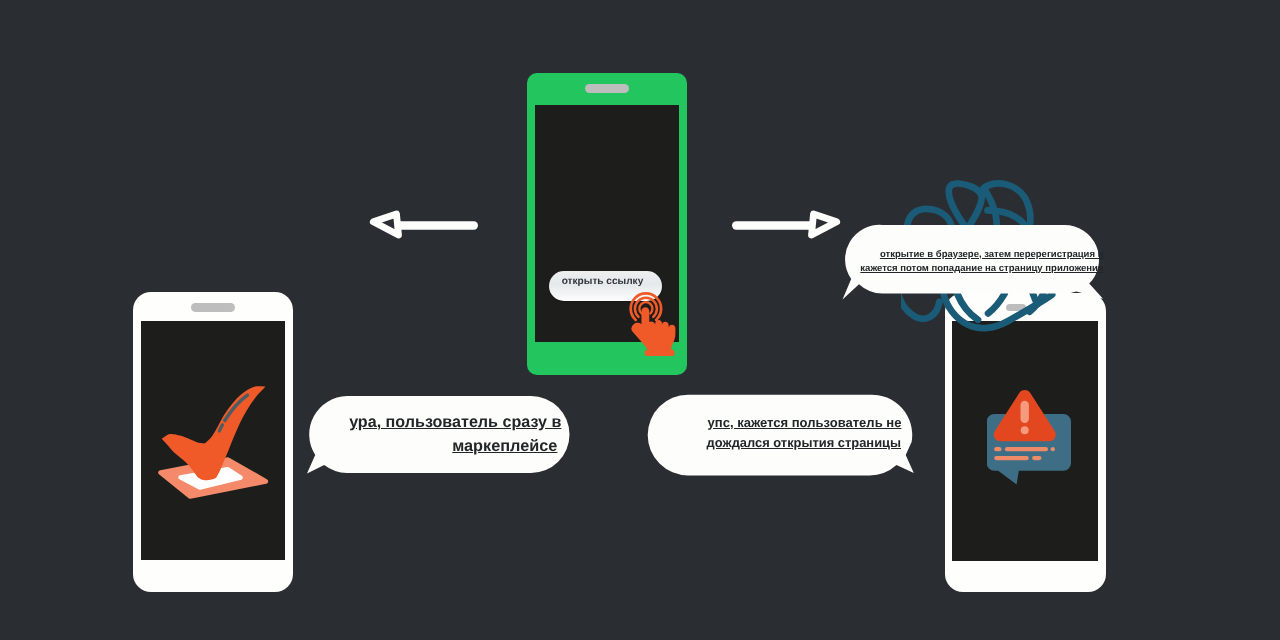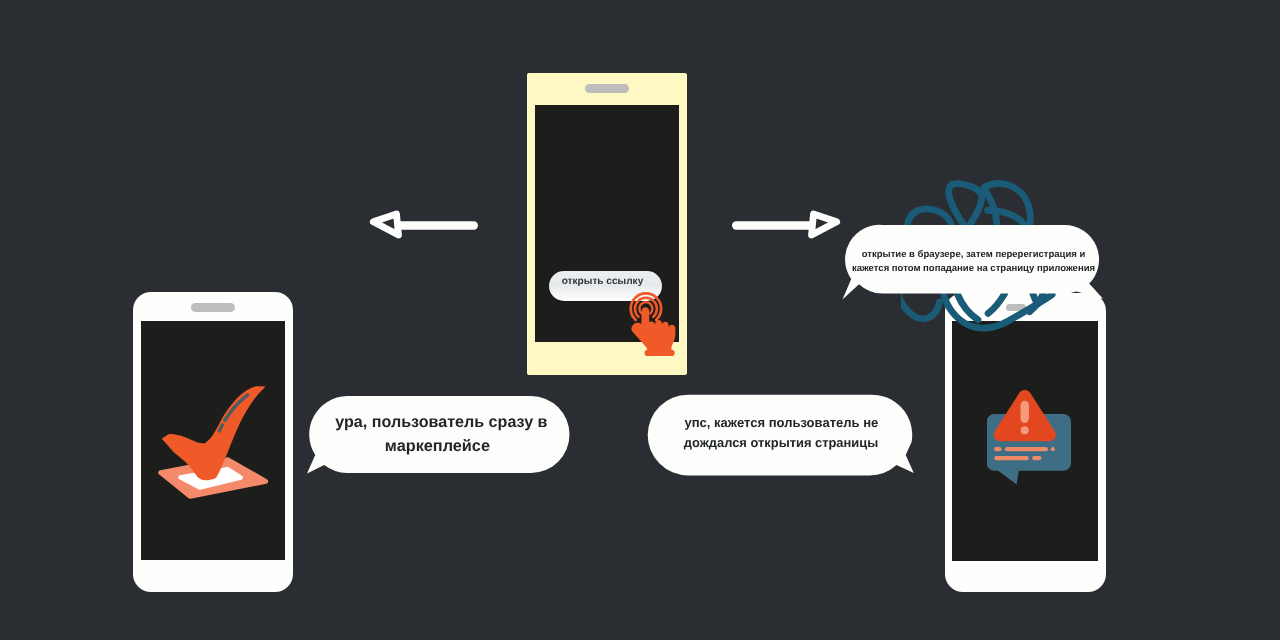--- a/index.html
+++ b/index.html
@@ -2,21 +2,21 @@
 <html><head>
 <meta charset="utf-8">
 <title>Deep link flow</title>
 <style>
   html,body{margin:0;padding:0;}
   body{width:1280px;height:640px;overflow:hidden;background:#2a2e32;
        font-family:"Liberation Sans",sans-serif;-webkit-font-smoothing:antialiased;text-rendering:geometricPrecision;}
   #stage{position:relative;width:1280px;height:640px;background:#2a2e32;}
   .abs{position:absolute;}
   svg{display:block;}
-  .btext{position:absolute;text-align:center;color:#222629;font-weight:bold;white-space:nowrap;}
+  .btext{position:absolute;text-align:right;color:#222629;font-weight:bold;white-space:nowrap;text-decoration:underline;}
 </style>
 </head>
 <body>
 
 <div id="stage">
 
   <div class="abs" style="left:133px;top:292px;width:160px;height:300px;background:#fefefd;border-radius:18px;">
     <div class="abs" style="left:58px;top:11px;width:44px;height:9px;background:#bdbdbd;border-radius:5px;"></div>
     <div class="abs" style="left:8px;top:29px;width:144px;height:239px;background:#1d1d1b;overflow:hidden;">
 
@@ -34,21 +34,21 @@
 
           <g stroke="#4d5b63" stroke-width="3.5" stroke-linecap="round" fill="none">
             <path d="M93.5 13.1 C86.0 18.4 77.0 28.6 70.8 38.5"></path>
             <path d="M68.5 42.8 C67.2 44.8 66.1 47.0 65.4 49.0" stroke-width="3.3"></path>
           </g>
         </svg>
       </div>
     </div>
   </div>
 
-  <div class="abs" style="left:527px;top:73px;width:160px;height:302px;background:#fef9c3;border-radius:2px;">
+  <div class="abs" style="left:527px;top:73px;width:160px;height:302px;background:#22c55e;border-radius:10px;">
     <div class="abs" style="left:58px;top:11px;width:44px;height:9px;background:#bdbdbd;border-radius:5px;"></div>
 
     <div class="abs" style="left:8px;top:32px;width:144px;height:237px;background:#1d1d1b;overflow:hidden;">
       <div class="abs" style="left:14px;top:166px;width:113px;height:30px;border-radius:15px;
                   background:linear-gradient(180deg,#eceef0 0%,#e6e9eb 45%,#fdfdfd 100%);
                   box-shadow:0 1px 2px rgba(0,0,0,0.25);"></div>
       <div class="abs" style="left:9px;top:169.6px;width:117px;text-align:center;font-size:10.1px;
                   line-height:14px;font-weight:bold;color:#30343a;white-space:nowrap;">открыть ссылку</div>
     </div>
   </div>

